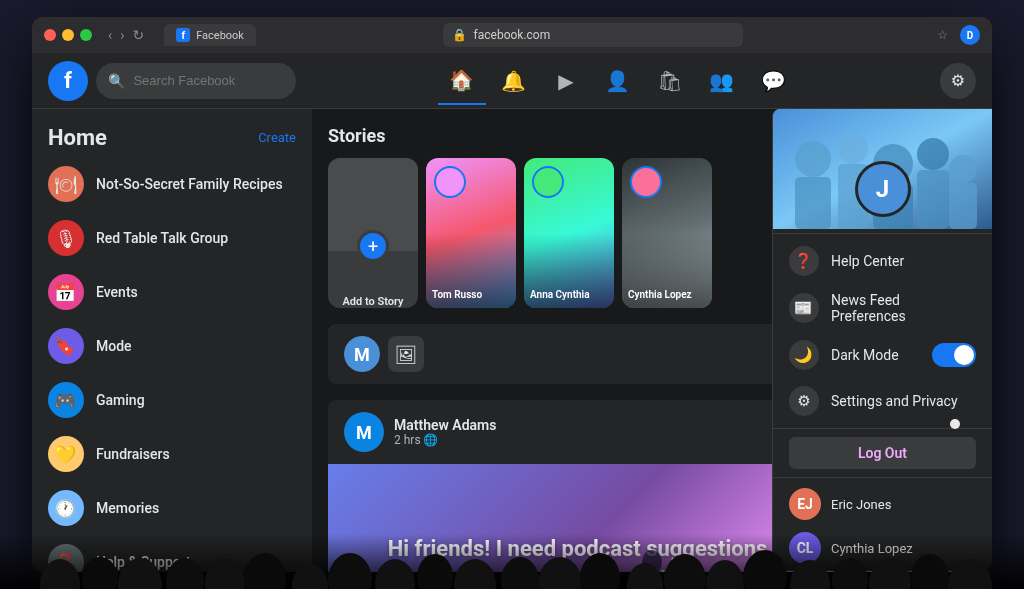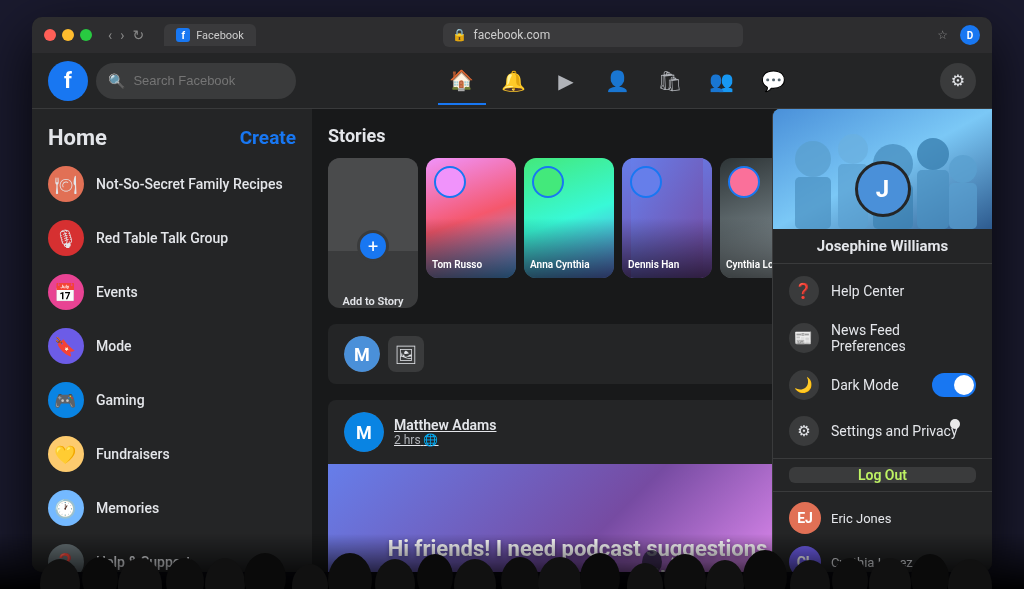--- a/index.html
+++ b/index.html
@@ -200,23 +200,23 @@
     .sidebar-title {
       font-size: 22px;
       font-weight: 700;
       color: #e4e6ea;
       padding: 8px 8px;
       display: flex;
       justify-content: space-between;
       align-items: center;
     }
     .sidebar-create-btn {
-      font-size: 19px;
+      font-size: 13px;
       color: #1877f2;
-      font-weight: 700;
+      font-weight: 400;
       cursor: pointer;
     }
     .sidebar-item {
       display: flex;
       align-items: center;
       gap: 12px;
       padding: 8px;
       border-radius: 8px;
       cursor: pointer;
       margin-bottom: 2px;
@@ -261,21 +261,21 @@
       font-weight: 600;
       cursor: pointer;
     }
     .stories-row {
       display: flex;
       gap: 8px;
       margin-bottom: 16px;
     }
     .story-card {
       width: 90px;
-      height: 120px;
+      height: 150px;
       border-radius: 12px;
       overflow: hidden;
       position: relative;
       cursor: pointer;
       flex-shrink: 0;
     }
     .story-gradient {
       position: absolute;
       bottom: 0; left: 0; right: 0;
       height: 50%;
@@ -384,21 +384,21 @@
       padding: 12px 16px;
       gap: 10px;
     }
     .post-avatar {
       width: 40px; height: 40px;
       border-radius: 50%;
       background: #4a4b4c;
       flex-shrink: 0;
       overflow: hidden;
     }
-    .post-meta { flex: 1; text-decoration: underline; }
+    .post-meta { flex: 1; }
     .post-author {
       font-size: 14px;
       font-weight: 600;
       color: #e4e6ea;
     }
     .post-time {
       font-size: 12px;
       color: #b0b3b8;
     }
     .post-more {
@@ -528,24 +528,25 @@
       right: 2px;
       top: 2px;
       width: 20px; height: 20px;
       background: white;
       border-radius: 50%;
     }
     .logout-btn {
       margin: 8px 16px;
       background: #3a3b3c;
       border-radius: 6px;
+      padding: 8px;
       text-align: center;
       font-size: 14px;
       font-weight: 600;
-      color: #bef264;
+      color: #f0abfc;
       cursor: pointer;
     }
 
     
     .friends-section {
       max-height: 180px;
       overflow-y: auto;
     }
     .friend-item {
       display: flex;
@@ -689,37 +690,20 @@
             <span class="story-name">Tom Russo</span>
           </div>
 
           <div class="story-card">
             <div style="width:100%;height:100%;background:linear-gradient(160deg,#43e97b,#38f9d7,#667eea);"></div>
             <div class="story-gradient"></div>
             <div class="story-avatar" style="background:#43e97b;"></div>
             <span class="story-name">Anna Cynthia</span>
           </div>
 
-          <div class="story-card">
-            <div style="width:100%;height:100%;background:linear-gradient(160deg,#667eea,#764ba2);">
-              
-              <svg viewBox="0 0 90 150" style="width:100%;height:100%;">
-                <rect width="90" height="150" fill="url(#g3)"></rect>
-                <defs>
-                    <linearGradient id="g3" x1="0" y1="0" x2="1" y2="1">
-                      <stop offset="0%" stop-color="#667eea"></stop>
-                      <stop offset="100%" stop-color="#764ba2"></stop>
-                    </linearGradient>
-                  </defs>
-              </svg>
-            </div>
-            <div class="story-gradient"></div>
-            <div class="story-avatar" style="background:#667eea;"></div>
-            <span class="story-name">Dennis Han</span>
-          </div>
 
           <div class="story-card">
             <div style="width:100%;height:100%;background:linear-gradient(160deg,#2d3436,#636e72,#b2bec3);"></div>
             <div class="story-gradient"></div>
             <div class="story-avatar" style="background:#fa709a;"></div>
             <span class="story-name">Cynthia Lopez</span>
           </div>
         </div>
 
         <div class="post-composer">
@@ -786,21 +770,20 @@
               <rect x="100" y="75" width="40" height="45" rx="5" fill="#3a80b0" opacity="0.7"></rect>
               <rect x="144" y="61" width="32" height="59" rx="5" fill="#4a90c0" opacity="0.7"></rect>
               <rect x="176" y="74" width="28" height="46" rx="5" fill="#5aa0d0" opacity="0.7"></rect>
             </svg>
           </div>
           <div class="profile-avatar-wrapper">
             <div class="profile-avatar-large">J</div>
           </div>
         </div>
 
-        <div class="profile-name">Josephine Williams</div>
 
         <div class="dropdown-divider"></div>
 
         <div class="dropdown-item">
           <div class="dropdown-item-icon">❓</div>
           <span>Help Center</span>
         </div>
         <div class="dropdown-item">
           <div class="dropdown-item-icon">📰</div>
           <span>News Feed Preferences</span>

